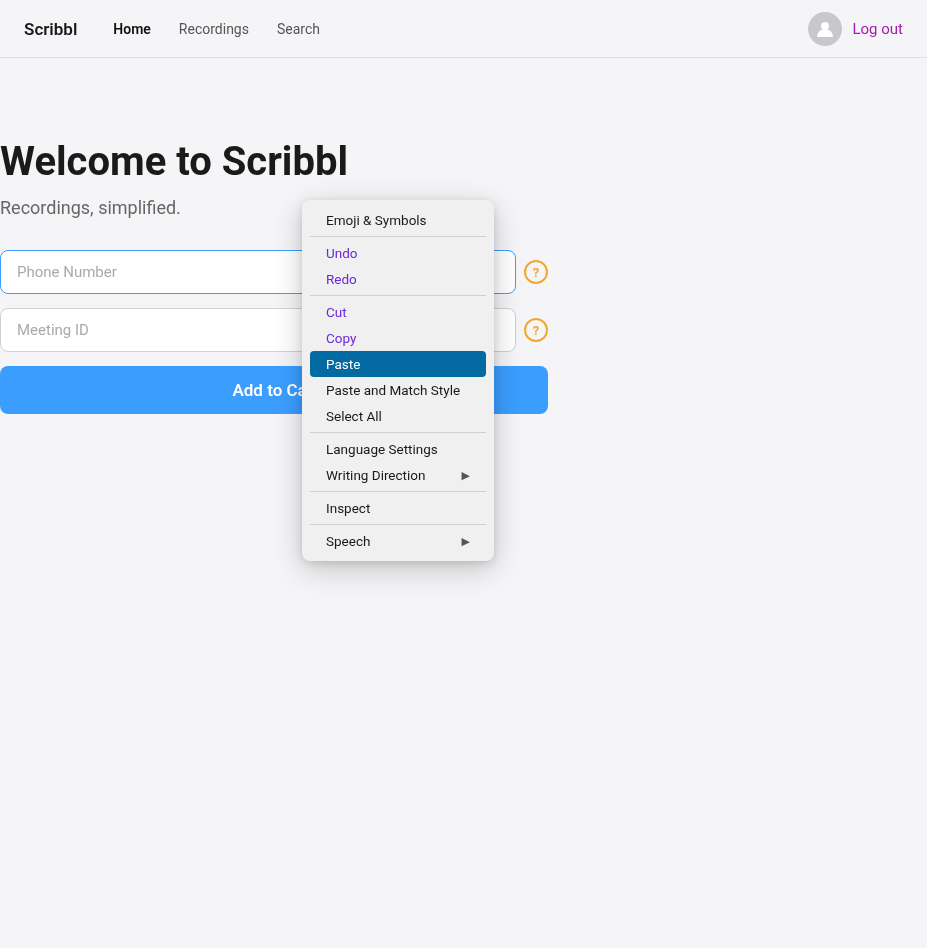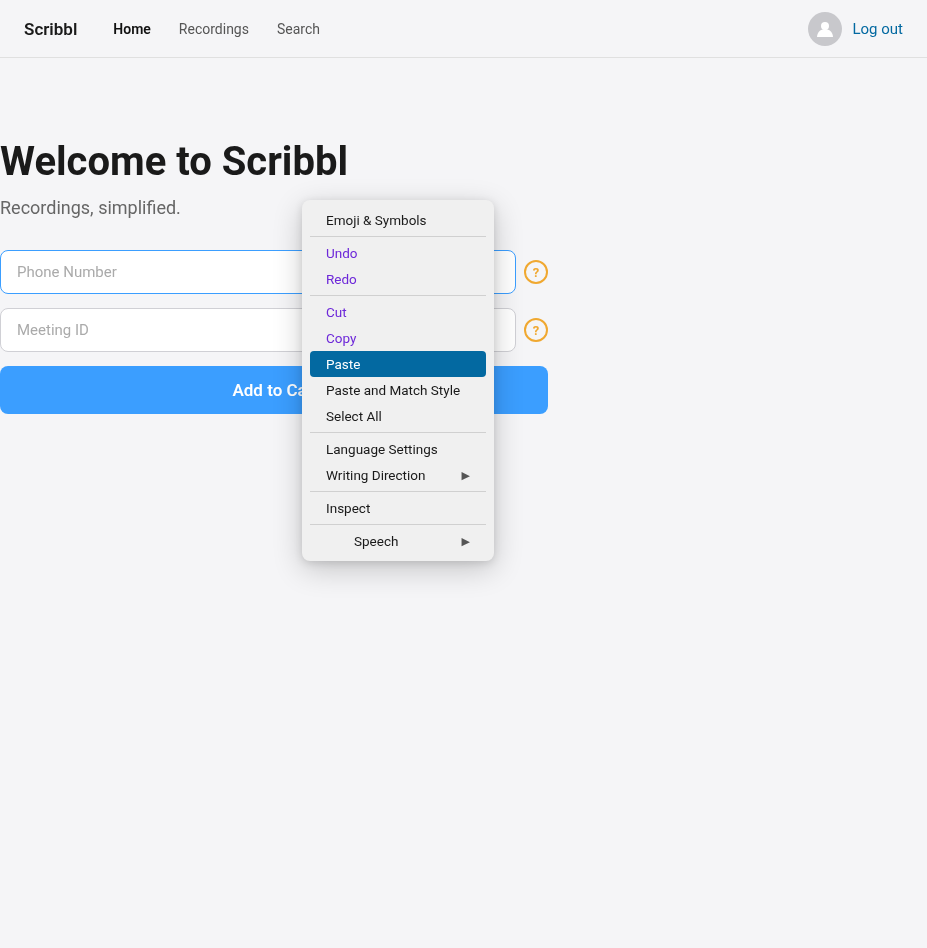--- a/index.html
+++ b/index.html
@@ -56,21 +56,21 @@
       border-radius: 50%;
       background: #c8c8cc;
       display: flex;
       align-items: center;
       justify-content: center;
       color: #fff;
       font-size: 18px;
     }
     .logout-btn {
       font-size: 15px;
-      color: #0369a1;
+      color: #a21caf;
       cursor: pointer;
       background: none;
       border: none;
       font-family: inherit;
     }
 
     
     .main {
       display: flex;
       flex-direction: column;
@@ -153,21 +153,20 @@
       padding: 4px 8px;
       z-index: 1000;
       user-select: none;
     }
     .context-section {
       border-bottom: 1px solid #d0d0d0;
       padding: 3px 0;
     }
     .context-section:last-child {
       border-bottom: none;
-      margin-left: 28px;
     }
     .context-item {
       display: flex;
       align-items: center;
       justify-content: space-between;
       padding: 5px 16px;
       font-size: 13.5px;
       color: #1a1a1a;
       cursor: pointer;
       border-radius: 4px;

